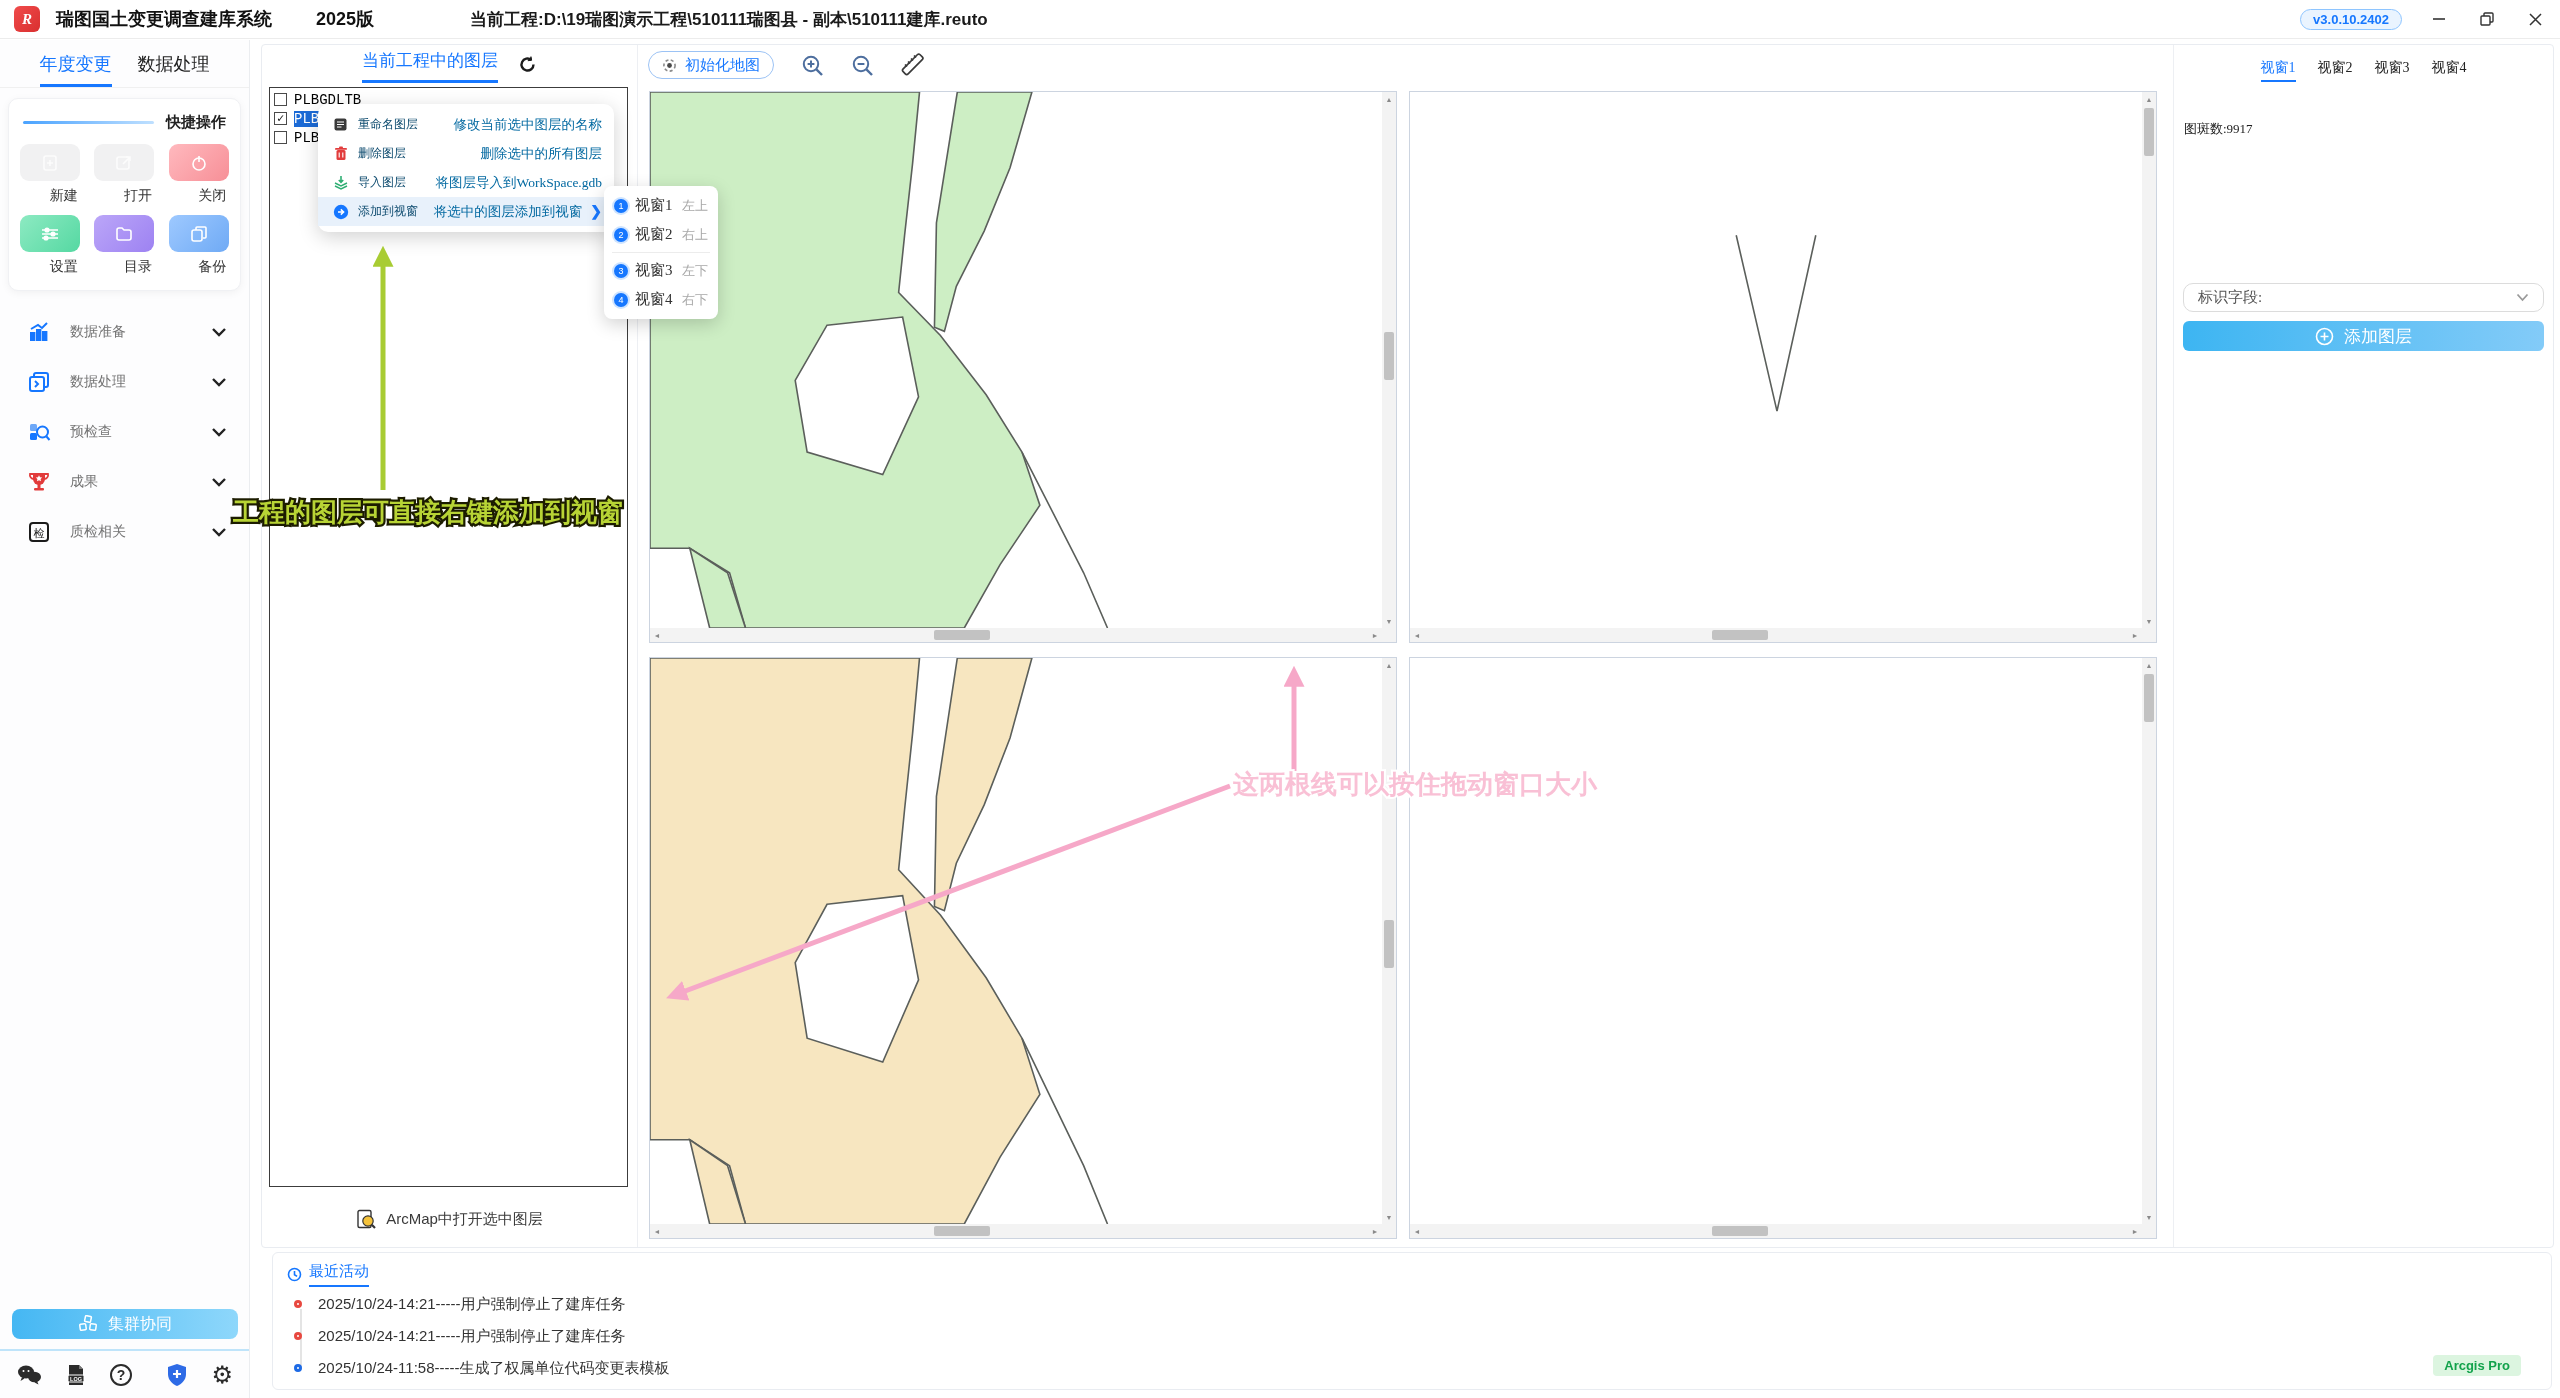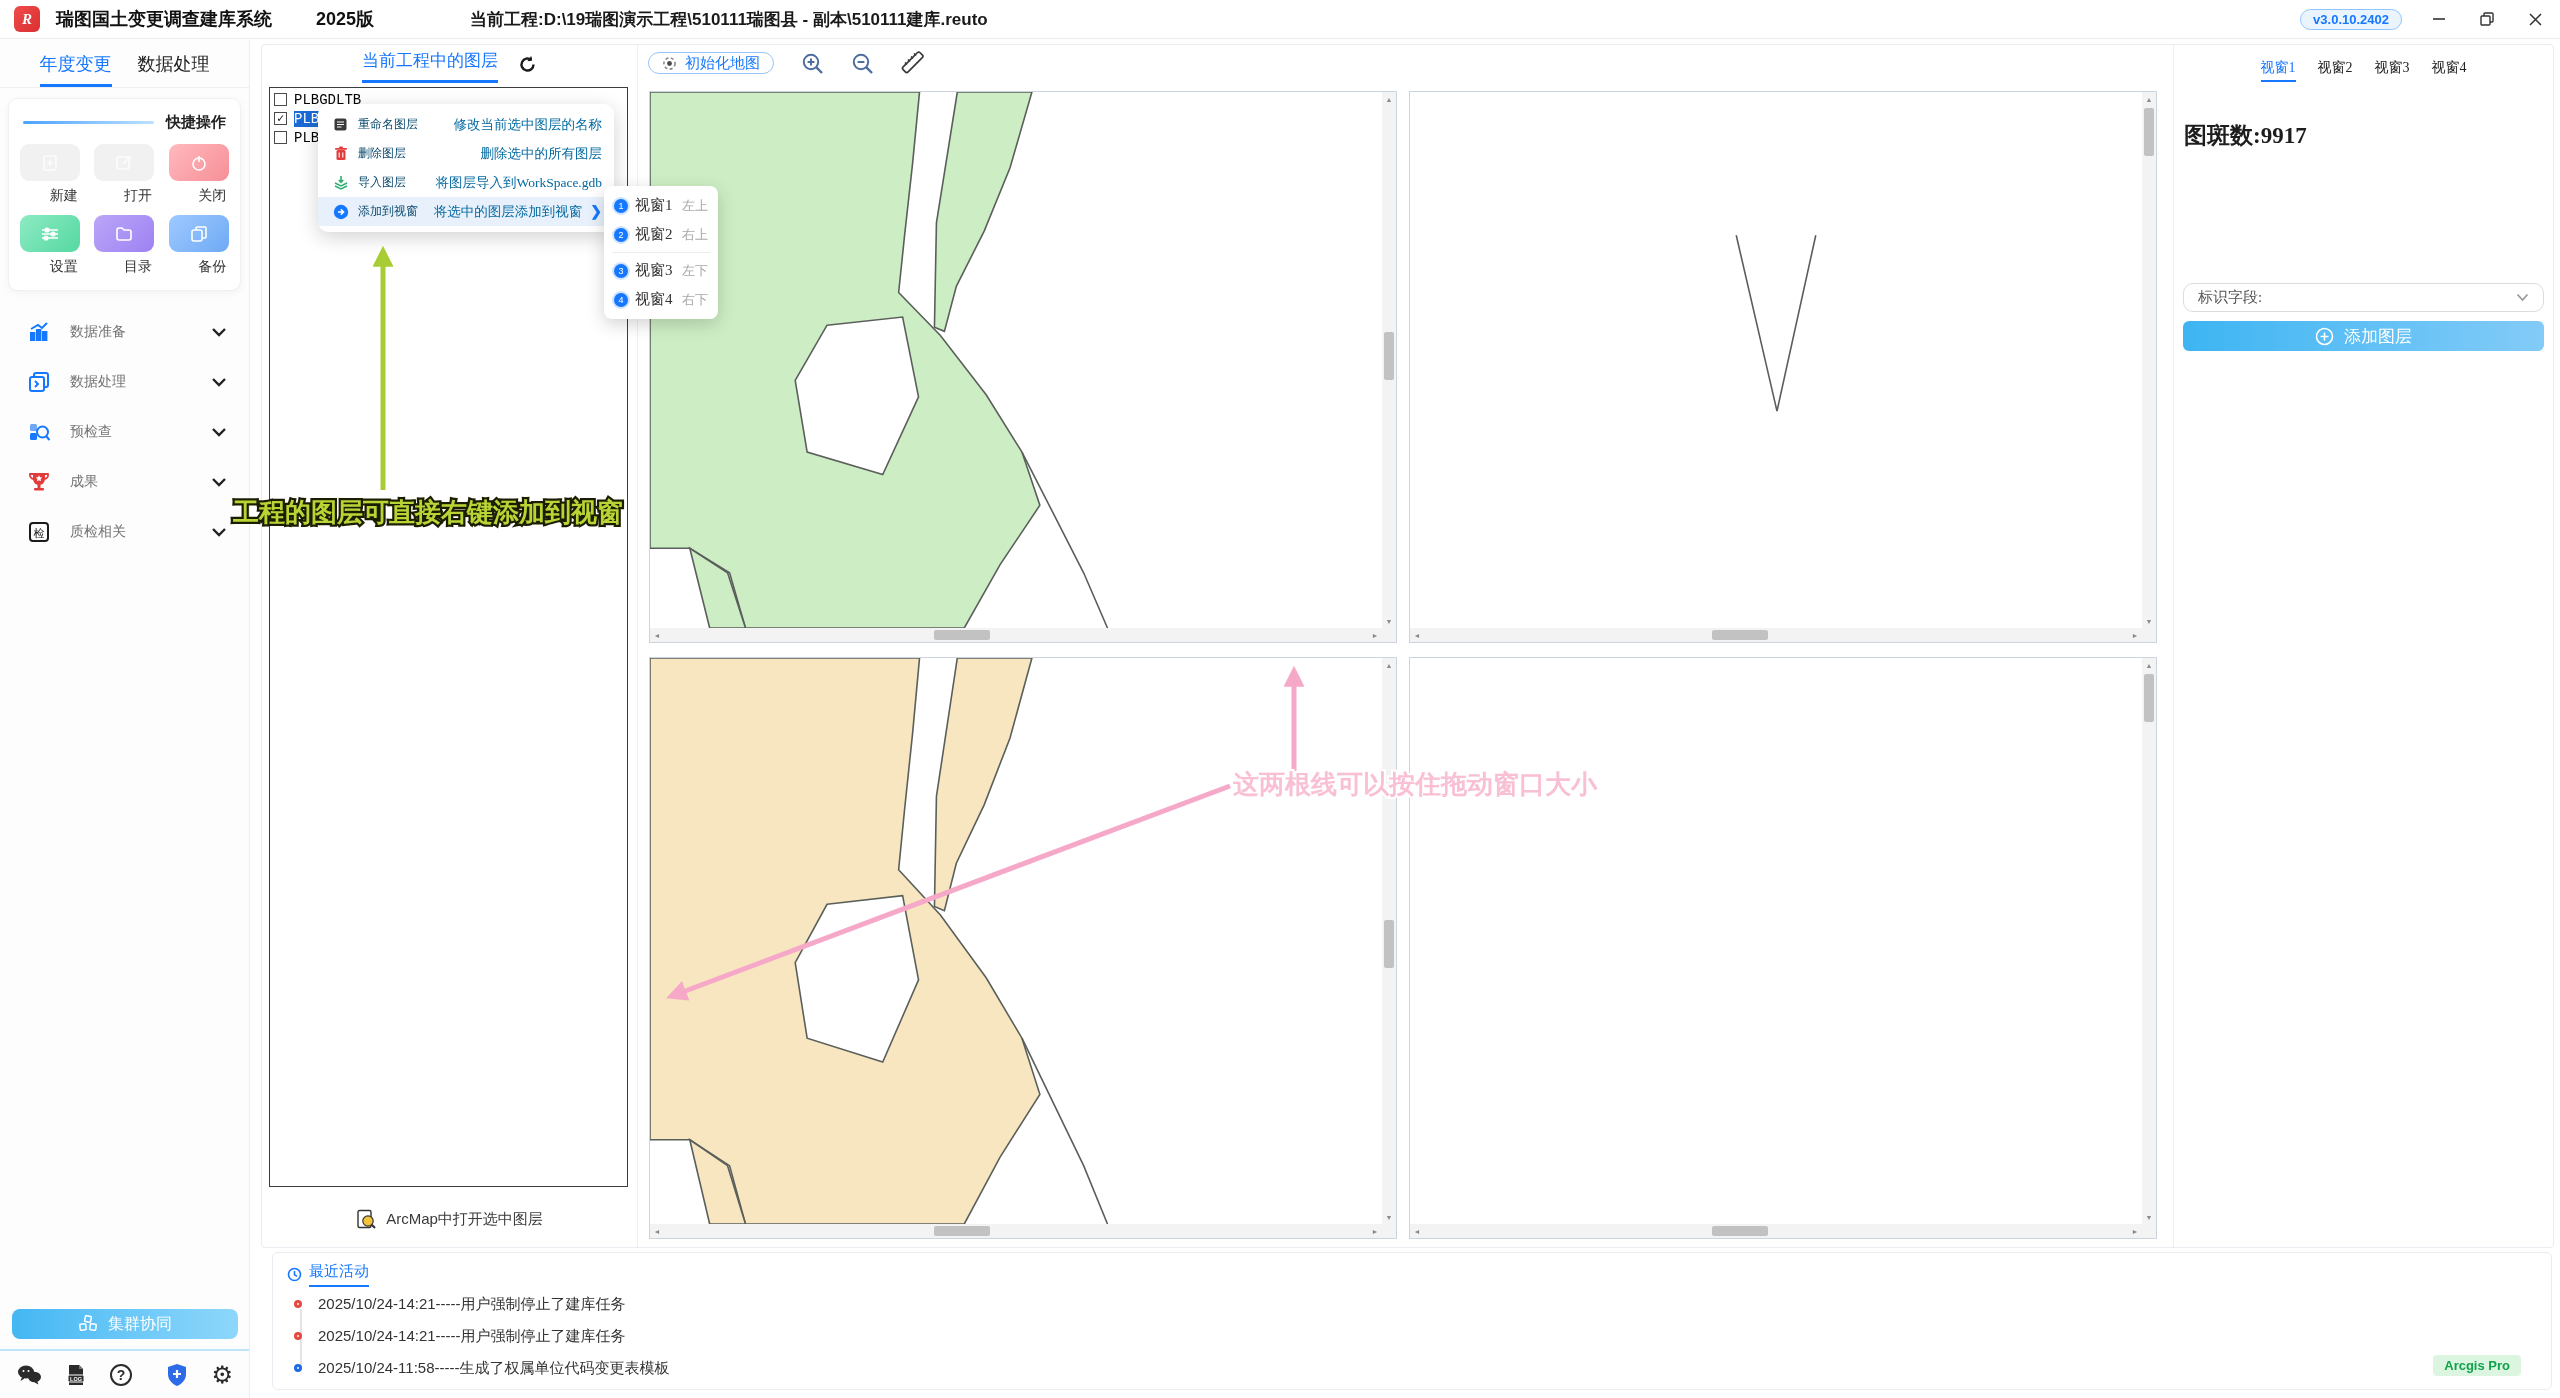--- a/index.html
+++ b/index.html
@@ -76,21 +76,21 @@
   .cb { width:13px; height:13px; border:1.5px solid #4a4a4a; background:#fff; margin-right:7px;
     display:flex; align-items:center; justify-content:center; flex:none; }
   .cb.checked::after { content:"✓"; font-size:12px; font-weight:bold; color:#111; line-height:1; }
   .sel-bar { display:inline-block; width:192px; background:#1b6ad6; color:#fff; }
   .lp-foot { position:absolute; left:0; right:0; bottom:18px; display:flex; align-items:center;
     justify-content:center; gap:10px; font-size:15px; color:#3a3a3a; }
 
   
   .map-area { position:relative; flex:1; }
   .map-toolbar { position:absolute; left:10px; top:6px; display:flex; align-items:center; gap:26px; }
-  .init-btn { display:flex; align-items:center; gap:8px; height:22px; padding:0 13px; background:#fff;
+  .init-btn { display:flex; align-items:center; gap:8px; height:28px; padding:0 13px; background:#fff;
     border:1px solid #9cc3f5; border-radius:14px; color:#1677ff; font-size:15px; cursor:pointer; }
   .tool-ic { width:24px; height:24px; display:flex; align-items:center; justify-content:center; cursor:pointer; }
   .map-title { position:absolute; left:0; right:0; top:30px; height:16px; display:flex; align-items:center;
     gap:20px; padding:0 2px; }
   .map-title::before, .map-title::after { content:""; flex:1; height:1px; background:#ccd8ea; }
   .map-title span { font-size:13px; color:#333; }
 
   .viewport { position:absolute; border:1px solid #ccd4e0; background:#fff; }
   .vp1 { left:11px; top:46px;  width:748px; height:552px; }
   .vp2 { left:771px; top:46px; width:748px; height:552px; }
@@ -109,21 +109,21 @@
   .vthumb { position:absolute; left:2px; width:10px; background:#c2c2c2; border-radius:2px; cursor:pointer; }
   .hthumb { position:absolute; top:2px; height:10px; background:#c2c2c2; border-radius:2px; cursor:pointer; }
 
   
   .right-panel { position:relative; width:380px; border-left:1px solid #edeff3;
     font-family:"Liberation Serif","DejaVu Serif",serif; }
   .rp-tabs { display:flex; justify-content:center; gap:22px; margin-top:14px; }
   .rp-tab { font-size:14px; color:#222; padding-bottom:3px; cursor:pointer; }
   .rp-tab.active { color:#1677ff; border-bottom:2px solid #1677ff; }
   .rp-info { margin:8px 10px 0; font-size:17px; line-height:27px; color:#1d1d1d; word-break:break-all; }
-  .rp-count { margin:38px 10px 0; font-size:23px; color:#1d1d1d;font-weight:bold; }
+  .rp-count { margin:38px 10px 0; font-size:13px; color:#1d1d1d; }
   .rp-select { position:absolute; left:9px; right:9px; top:238px; height:29px; border:1px solid #dcdcdc;
     border-radius:10px; display:flex; align-items:center; padding:0 14px; font-size:15px; color:#555;
     cursor:pointer; background:#fff; }
   .rp-select .chev { margin-left:auto; }
   .rp-add { position:absolute; left:9px; right:9px; top:276px; height:30px; border:none; border-radius:6px;
     background:linear-gradient(90deg,#3db5f2,#83cbf8); color:#fff; font-size:17px; display:flex;
     align-items:center; justify-content:center; gap:10px; cursor:pointer;
     font-family:"Liberation Serif","DejaVu Serif",serif; }
 
   

